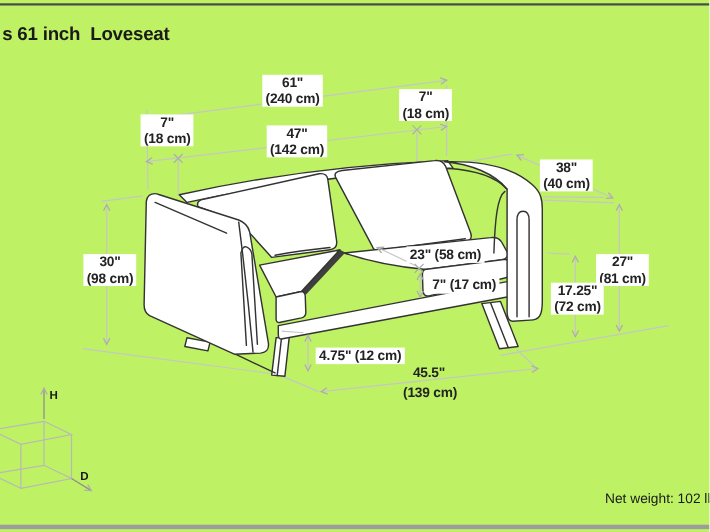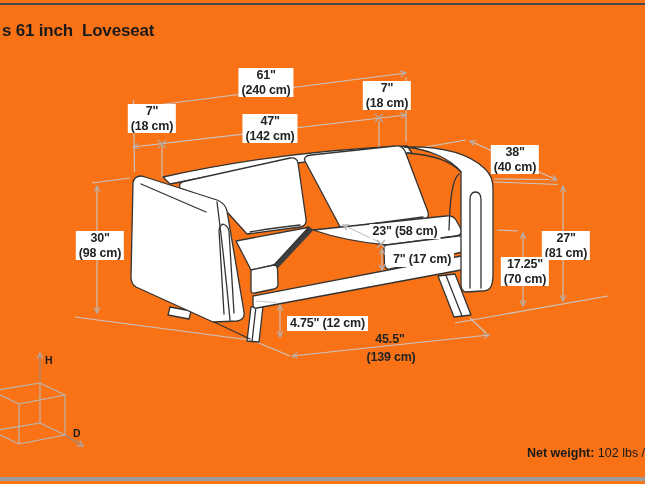--- a/index.html
+++ b/index.html
@@ -1,30 +1,30 @@
 <!DOCTYPE html>
 <html><head>
 <meta charset="utf-8">
 <style>
   html,body{margin:0;padding:0;background:#fff;}
-  #stage{position:relative;width:645px;height:484px;background:#f97316;overflow:hidden;
+  #stage{position:relative;width:645px;height:484px;background:#bef264;overflow:hidden;
          font-family:"Liberation Sans", sans-serif;}
   .rule{position:absolute;left:0;width:645px;}
   #top-rule{top:3px;height:2px;background:#4a4a4a;}
   #bottom-rule{top:477px;height:4px;background:#9c9c9c;}
   #title{position:absolute;left:2px;top:21px;font-size:17px;font-weight:700;color:#1a1a1a;
          white-space:pre;letter-spacing:-0.2px;}
   svg{position:absolute;left:0;top:0;}
   .dim{position:absolute;font-size:12.5px;font-weight:600;color:#232323;text-align:center;
        line-height:1.16;white-space:nowrap;letter-spacing:-0.2px;}
   .dim span{display:block;}
   .ctr{transform:translateX(-50%);}
   .bg{background:#ffffff;padding:0 3px;}
   #net-weight{position:absolute;left:527px;top:446px;font-size:12.5px;color:#1a1a1a;white-space:nowrap;}
-  #net-weight b{font-weight:700;}
+  #net-weight b{font-weight:400;margin-left:23px;}
   .axlbl{position:absolute;font-size:10.5px;font-weight:700;color:#1a1a1a;}
 </style>
 </head>
 <body>
 
 <div id="stage">
 
   <div id="top-rule" class="rule"></div>
 
   <div id="title">s 61 inch  Loveseat</div>
@@ -145,21 +145,21 @@
   <div class="dim ctr bg" style="left:100px;top:231px;">
     <span>30"</span>
     <span>(98 cm)</span>
   </div>
   <div class="dim ctr bg" style="left:566px;top:231px;">
     <span>27"</span>
     <span>(81 cm)</span>
   </div>
   <div class="dim ctr bg" style="left:525px;top:257px;">
     <span>17.25"</span>
-    <span>(70 cm)</span>
+    <span>(72 cm)</span>
   </div>
   <div class="dim ctr bg" style="left:405px;top:224px;">
     <span>23" (58 cm)</span>
   </div>
   <div class="dim bg" style="left:390px;top:252px;">
     <span>7" (17 cm)</span>
   </div>
   <div class="dim bg" style="left:287px;top:316px;">
     <span>4.75" (12 cm)</span>
   </div>

